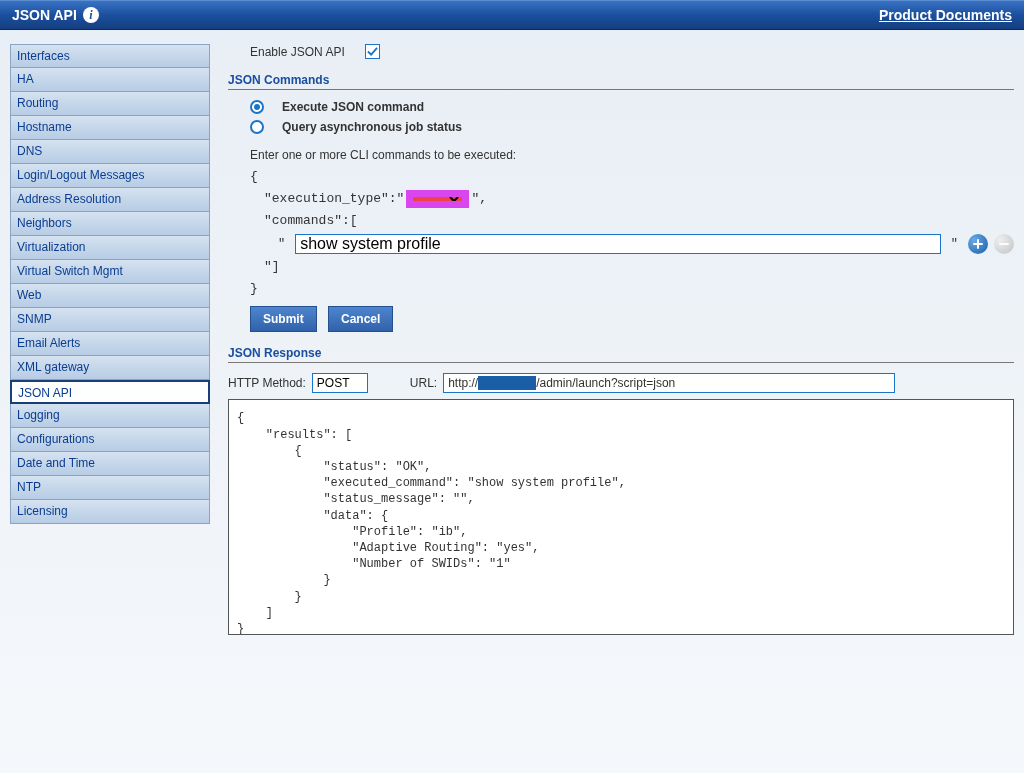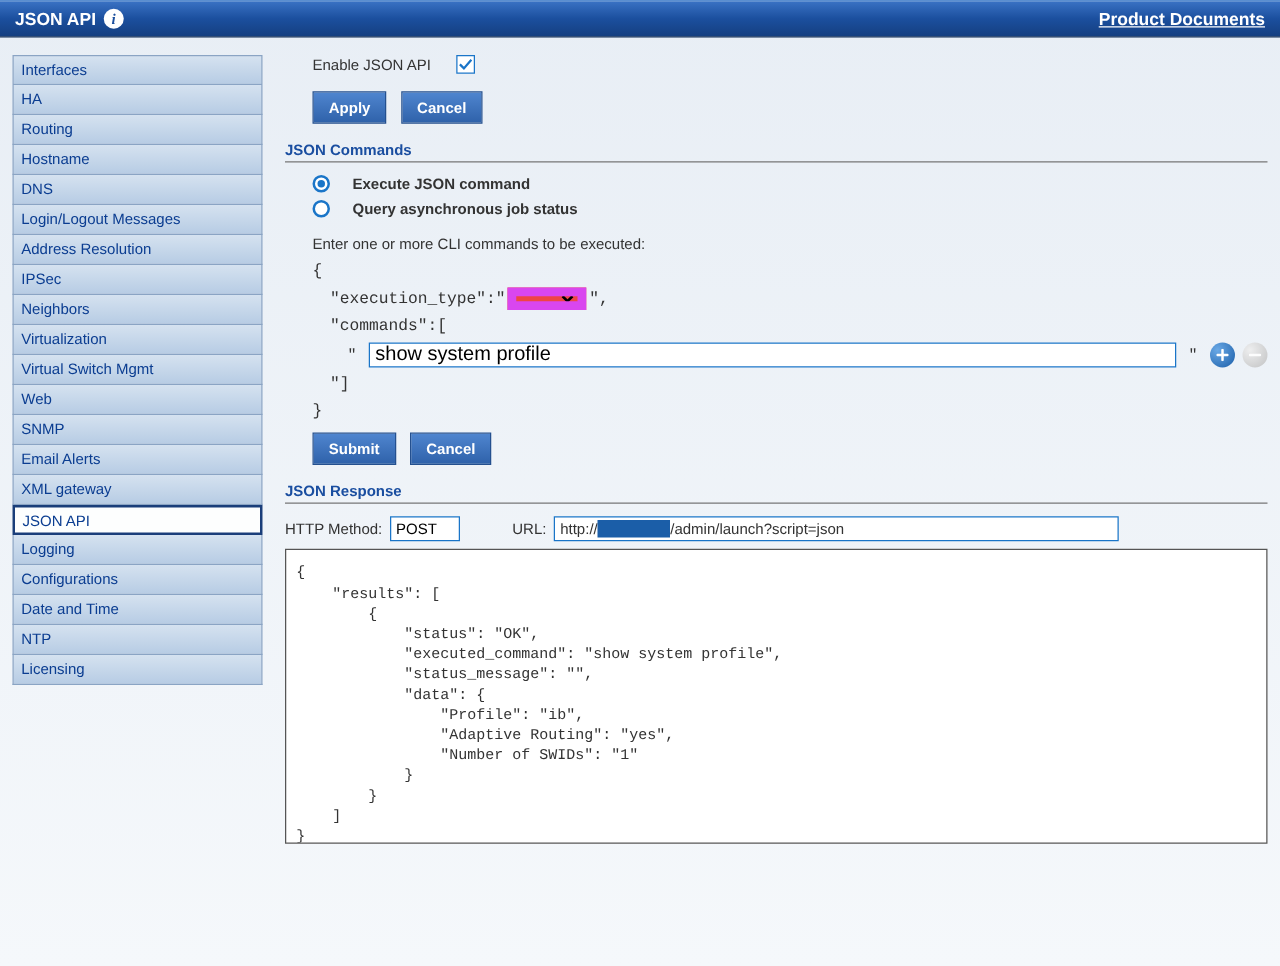--- a/index.html
+++ b/index.html
@@ -249,21 +249,20 @@
 <div class="layout">
 
   <div class="sidebar" id="sidebar">
       <div class="sidebar-item">Interfaces</div>
       <div class="sidebar-item">HA</div>
       <div class="sidebar-item">Routing</div>
       <div class="sidebar-item">Hostname</div>
       <div class="sidebar-item">DNS</div>
       <div class="sidebar-item">Login/Logout Messages</div>
       <div class="sidebar-item">Address Resolution</div>
-      <div class="sidebar-item">IPSec</div>
       <div class="sidebar-item">Neighbors</div>
       <div class="sidebar-item">Virtualization</div>
       <div class="sidebar-item">Virtual Switch Mgmt</div>
       <div class="sidebar-item">Web</div>
       <div class="sidebar-item">SNMP</div>
       <div class="sidebar-item">Email Alerts</div>
       <div class="sidebar-item">XML gateway</div>
       <div class="sidebar-item active">JSON API</div>
       <div class="sidebar-item">Logging</div>
       <div class="sidebar-item">Configurations</div>
@@ -276,24 +275,20 @@
 
     <div class="section-block">
       <div class="row indent1">
         <span>Enable JSON API</span>
         <span style="width:4px"></span>
         <span class="chk">
           <svg viewBox="0 0 12 12">
               <polyline points="1,6 4.5,9.5 11,2" fill="none" stroke="#1a75c8" stroke-width="2"></polyline>
             </svg>
         </span>
-      </div>
-      <div class="btn-row">
-        <button class="btn">Apply</button>
-        <button class="btn">Cancel</button>
       </div>
     </div>
 
     <div class="section-block">
       <div class="section-title">JSON Commands</div>
 
       <div class="radio-row">
         <span class="radio selected"></span>
         <span class="radio-label">Execute JSON command</span>
       </div>

